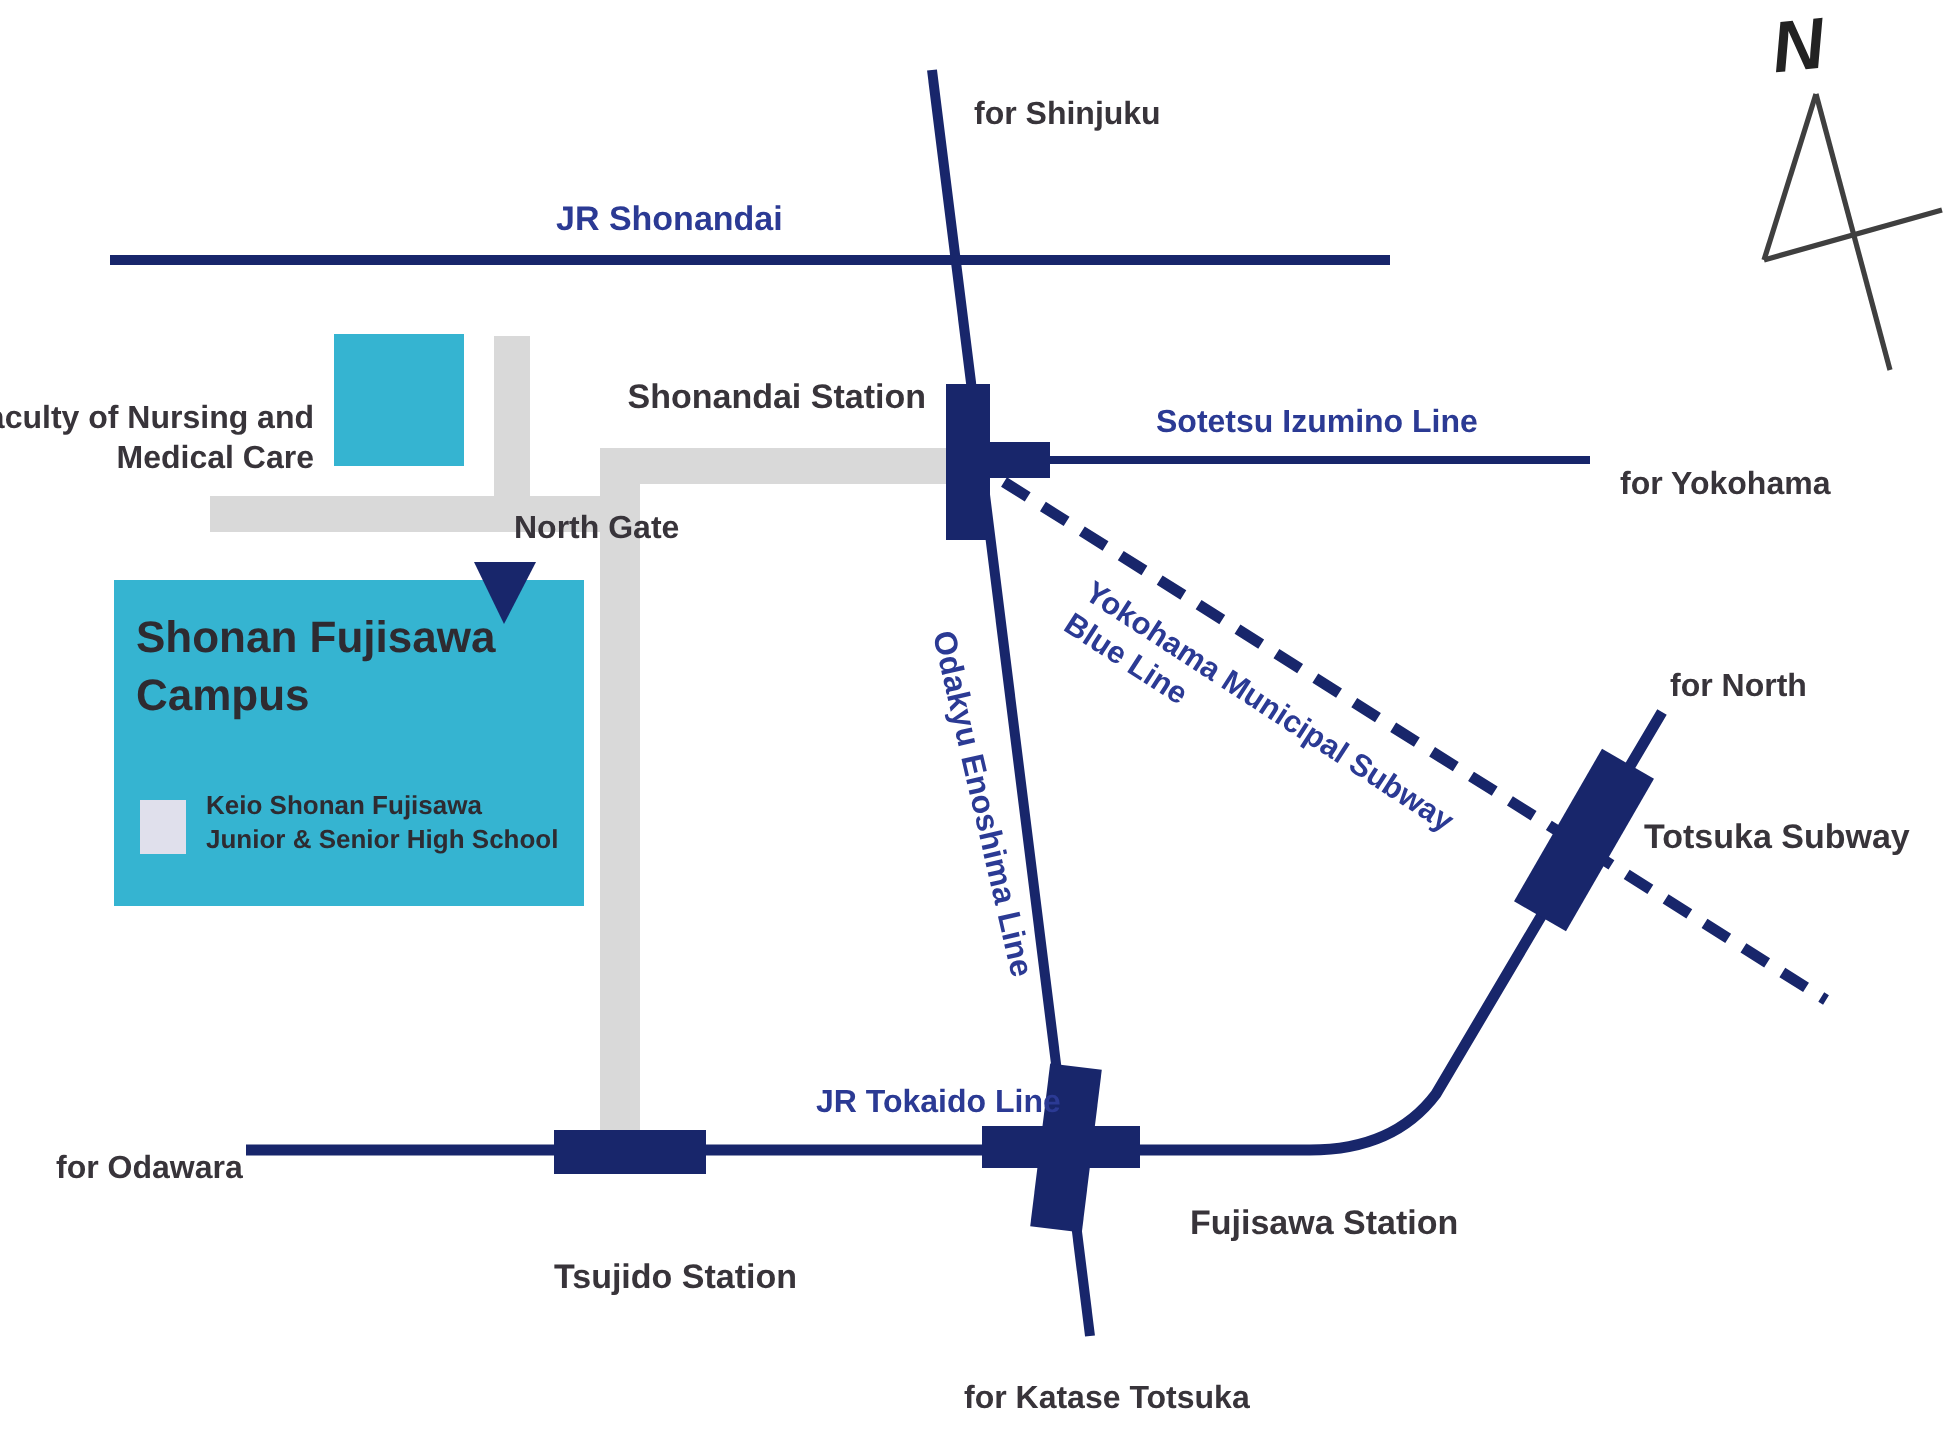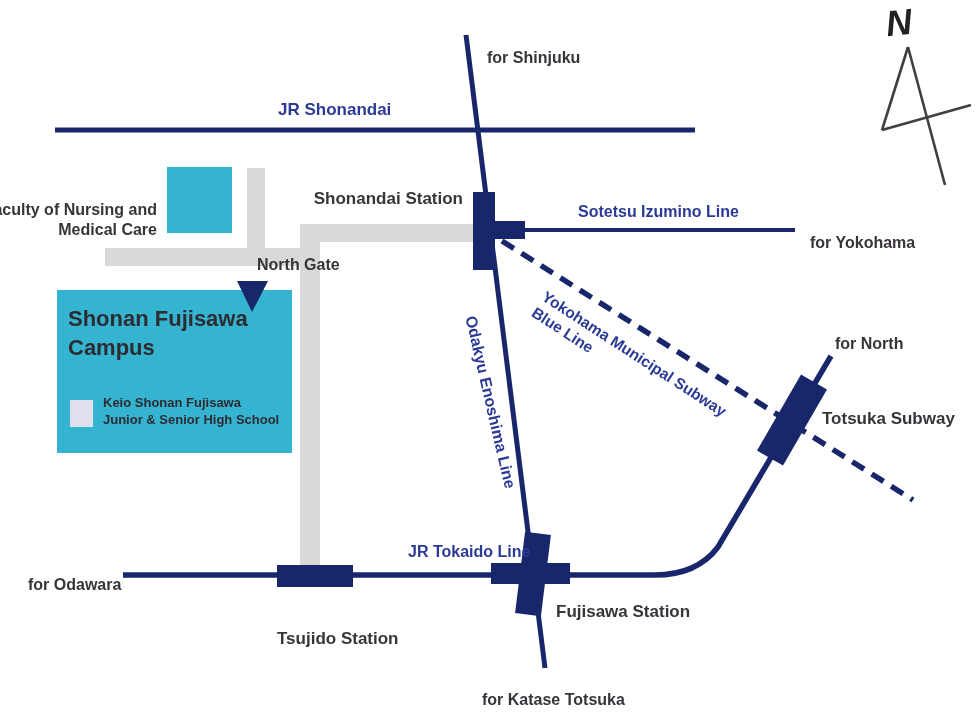--- a/index.html
+++ b/index.html
@@ -91,21 +91,21 @@
   <div class="lbl bluelbl rot-subway" style="left:549px;top:287px;">
     <div>Yokohama Municipal  Subway</div>
     <div>Blue Line</div>
   </div>
   <div class="lbl bluelbl rot-odakyu" style="left:479px;top:314px;">Odakyu Enoshima Line</div>
   <div class="lbl bluelbl" style="left:364px;top:543px;margin-left:44px;">JR Tokaido Line</div>
 
   <div class="lbl station" style="right:517px;top:189px;">Shonandai Station</div>
   <div class="lbl station" style="left:822px;top:409px;">Totsuka Subway</div>
   <div class="lbl station" style="left:277px;top:601px;margin-top:28px;">Tsujido Station</div>
-  <div class="lbl station" style="left:556px;top:602px;">Fujisawa Station</div>
+  <div class="lbl station" style="left:595px;top:602px;">Fujisawa Station</div>
 
   <div class="lbl dark right-align two-line" style="right:823px;top:188px;">
     <div>Faculty of Nursing and</div>
     <div>Medical Care</div>
   </div>
   <div class="lbl dark" style="left:257px;top:244px;">North Gate</div>
   <div class="lbl campus-title" style="left:68px;top:305px;">
     <div>Shonan Fujisawa</div>
     <div>Campus</div>
   </div>

